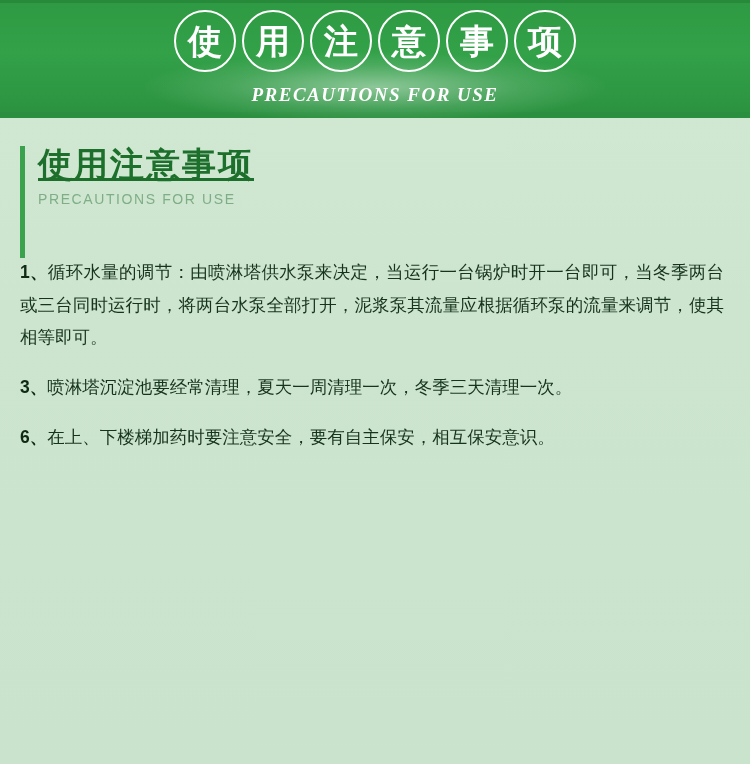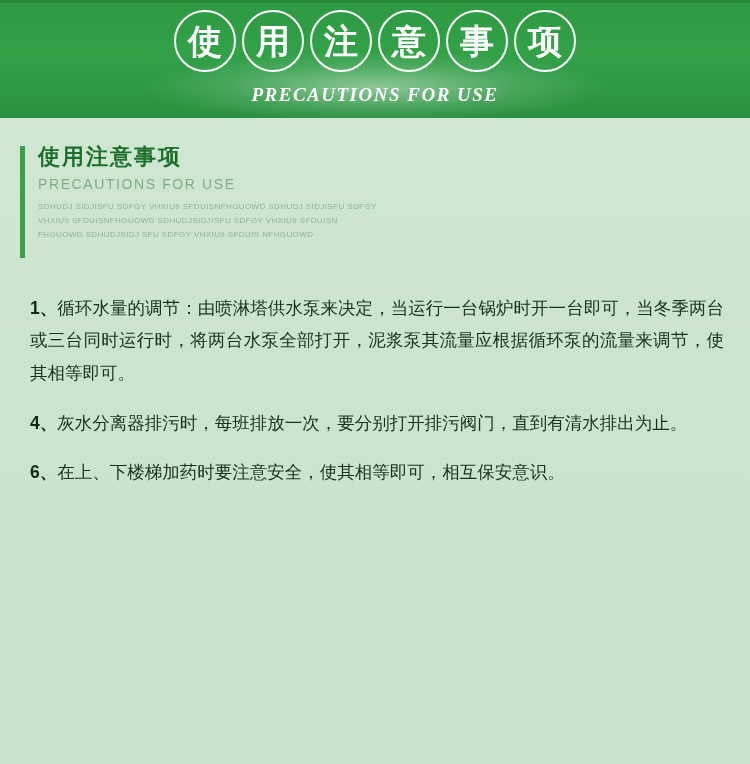--- a/index.html
+++ b/index.html
@@ -99,46 +99,47 @@
   }
   .title-bar {
     position: absolute;
     left: 20px;
     top: 28px;
     width: 5px;
     height: 112px;
     background: #3aa14c;
   }
   .title-cn {
-    font-size: 22px;
+    font-size: 34px;
     font-weight: 700;
     color: #1d6f2c;
     line-height: 1.2;
     letter-spacing: 2px;
     font-family: "Liberation Sans", sans-serif;
+    text-decoration: underline;
   }
   .title-en {
     margin-top: 6px;
     font-size: 14px;
     color: #7fae86;
     letter-spacing: 1.6px;
     font-family: "Liberation Sans", sans-serif;
   }
   .title-fine {
     margin-top: 8px;
     font-size: 8px;
     color: #8cb592;
     line-height: 1.75;
     letter-spacing: .4px;
     font-family: "Liberation Sans", sans-serif;
   }
 
   
   .content {
-    padding: 22px 26px 0 30px;
+    padding: 22px 26px 0 20px;
   }
   .item {
     display: block;
     color: #16331c;
     font-size: 17.5px;
     line-height: 1.85;
     margin-bottom: 6px;
     text-align: justify;
     font-family: "Liberation Sans", sans-serif;
   }
@@ -168,32 +169,27 @@
     </div>
 
     <div class="banner-sub">PRECAUTIONS FOR USE</div>
     <div class="banner-bottom-line"></div>
   </div>
 
   <div class="title-block">
     <div class="title-bar"></div>
     <div class="title-cn">使用注意事项</div>
     <div class="title-en">PRECAUTIONS FOR USE</div>
-    <div class="title-fine">
-      <div>SDHUDJ SIDJISFU SDFGY VHXIU9 SFDUISNFHGUOWD  SDHUDJ SIDJISFU SDFGY</div>
-      <div>VHXIU9 SFDUISNFHGUOWD SDHUDJSIDJISFU SDFGY VHXIU9 SFDUISN</div>
-      <div>FHGUOWD SDHUDJSIDJ SFU SDFGY VHXIU9 SFDUIS NFHGUOWD</div>
-    </div>
   </div>
 
   <div class="content">
     <p class="item">
       <span class="num">1、</span><span class="txt">循环水量的调节：由喷淋塔供水泵来决定，当运行一台锅炉时开一台即可，当冬季两台或三台同时运行时，将两台水泵全部打开，泥浆泵其流量应根据循环泵的流量来调节，使其相等即可。</span>
     </p>
     <p class="item">
-      <span class="num">4、</span><span class="txt">灰水分离器排污时，每班排放一次，要分别打开排污阀门，直到有清水排出为止。</span>
+      <span class="num">3、</span><span class="txt">喷淋塔沉淀池要经常清理，夏天一周清理一次，冬季三天清理一次。</span>
     </p>
     <p class="item">
-      <span class="num">6、</span><span class="txt">在上、下楼梯加药时要注意安全，使其相等即可，相互保安意识。</span>
+      <span class="num">6、</span><span class="txt">在上、下楼梯加药时要注意安全，要有自主保安，相互保安意识。</span>
     </p>
   </div>
 
 </div>
 
 </body></html>

